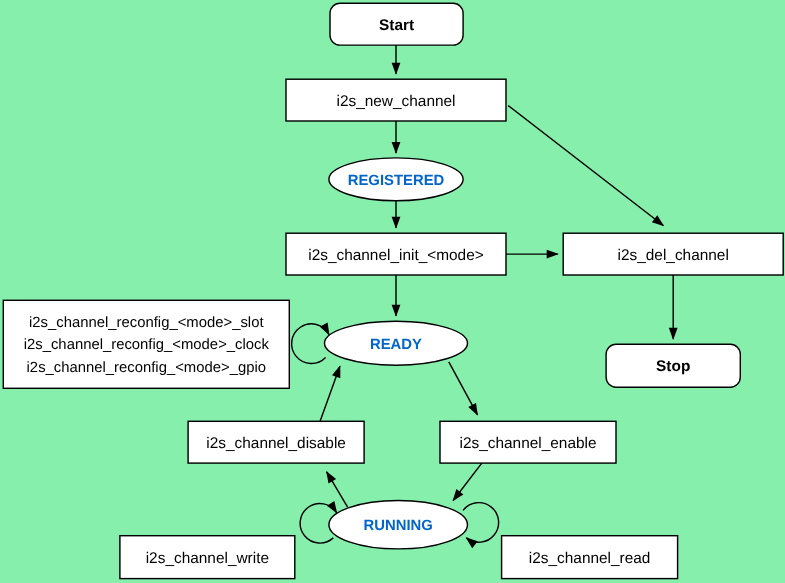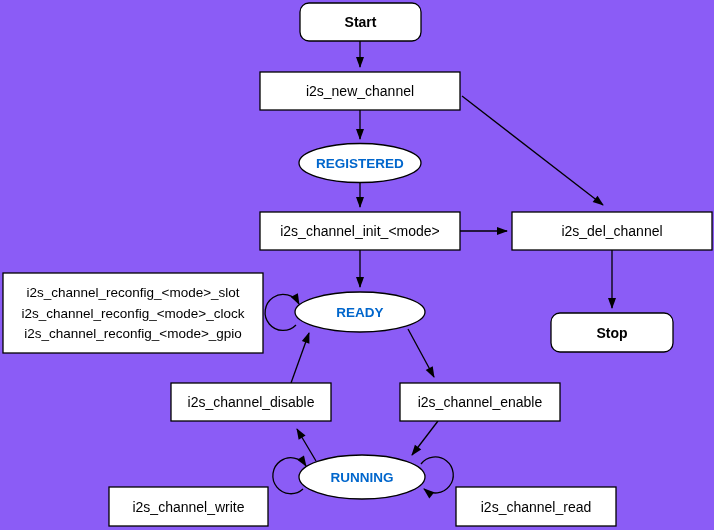--- a/index.html
+++ b/index.html
@@ -5,21 +5,21 @@
   html, body {
     margin: 0;
     padding: 0;
     background: #ffffff;
     font-family: "Liberation Sans", sans-serif;
   }
   .canvas {
     position: relative;
     width: 714px;
     height: 530px;
-    background: #8b5cf6;
+    background: #86efac;
     overflow: hidden;
   }
   svg { display: block; }
   .shape {
     fill: #ffffff;
     stroke: #000000;
     stroke-width: 1.3;
   }
   .edge {
     fill: none;

